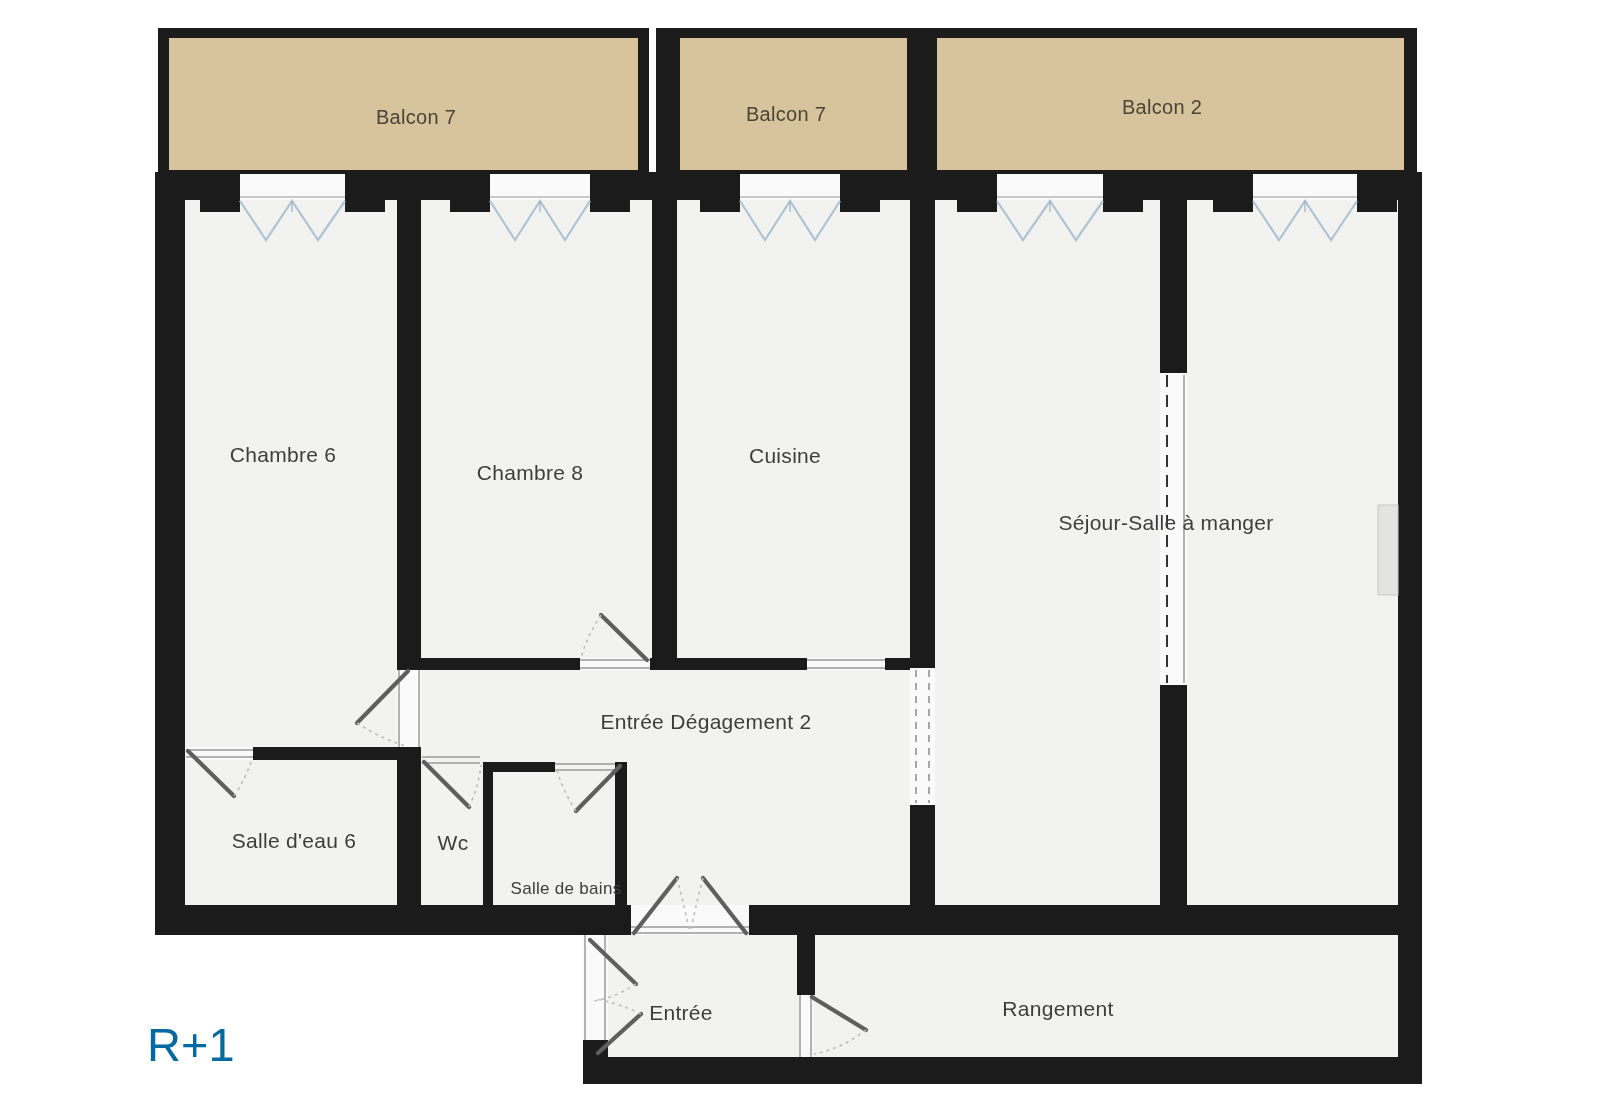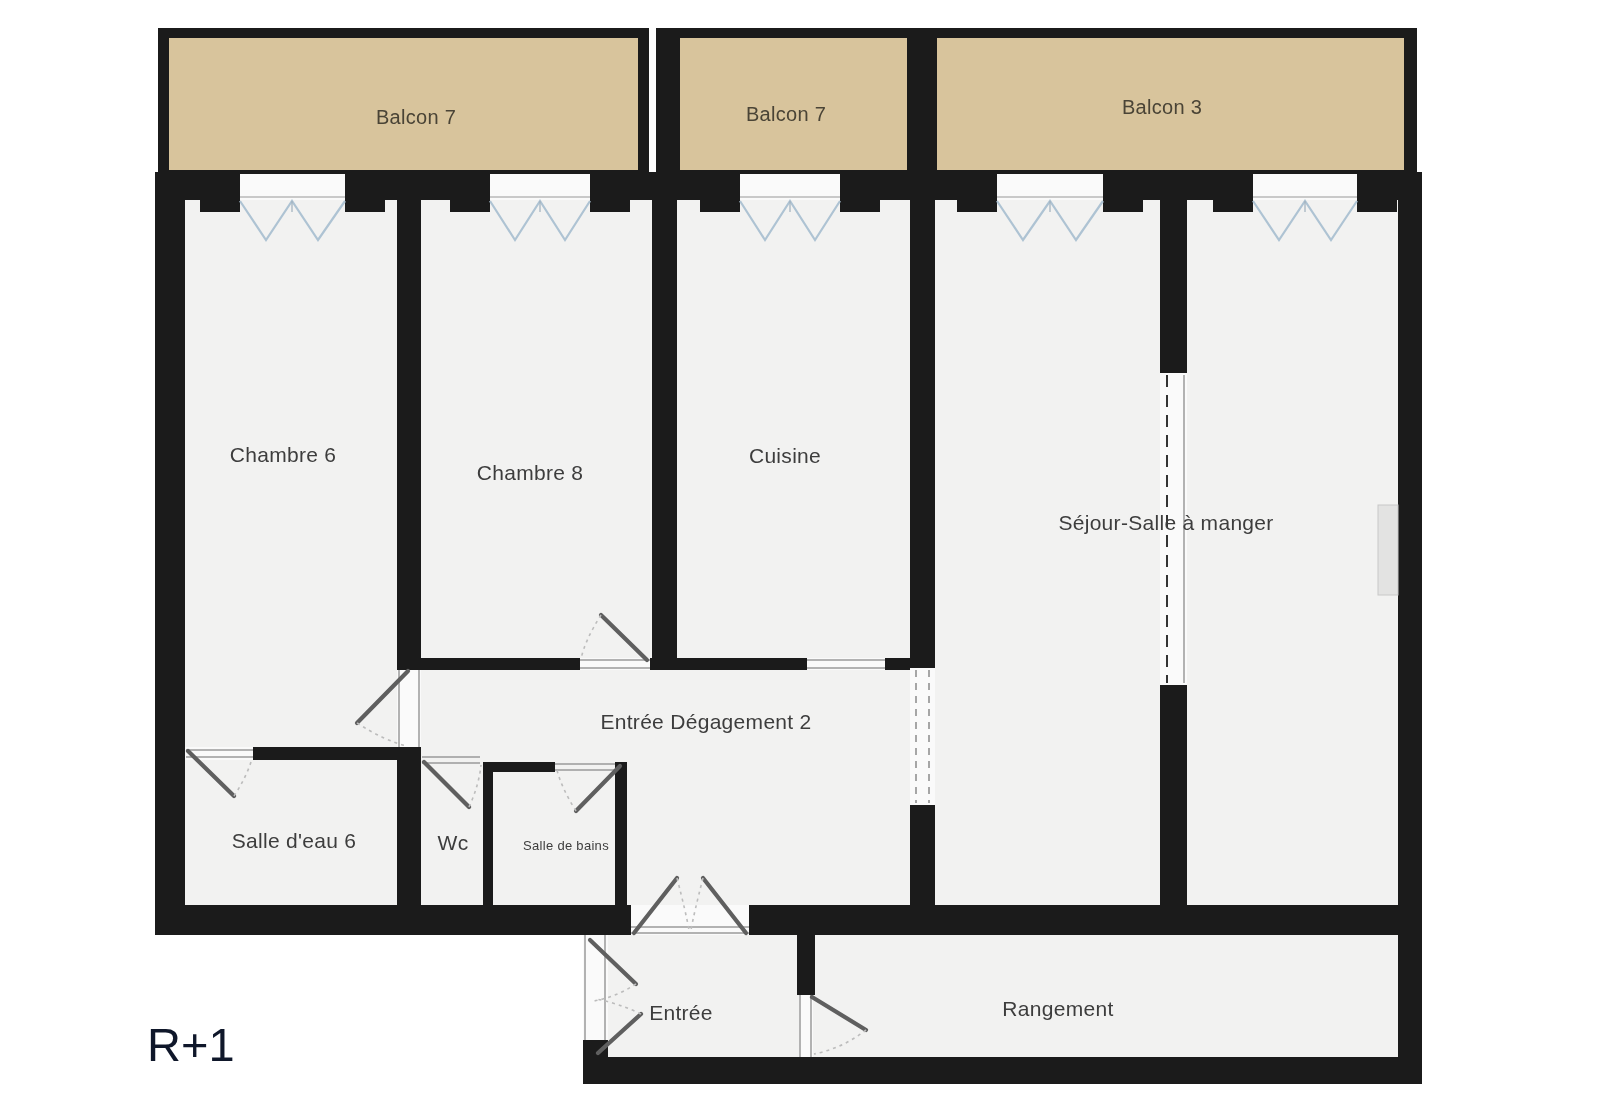--- a/index.html
+++ b/index.html
@@ -27,25 +27,25 @@
   .radiator{fill:#e3e3e2;stroke:#c8c8c8;stroke-width:1;}
   .label{
     position:absolute;
     transform:translate(-50%,-50%);
     color:var(--label,#3d3d3d);
     font-size:21px;
     white-space:nowrap;
     letter-spacing:.3px;
   }
   .lbl-balcony{font-size:20px;color:#4a4436;}
-  .lbl-small{font-size:13px;}
+  .lbl-small{font-size:17px;margin-top:44px;}
   .floor-label{
     position:absolute;
     transform:translate(0,-50%);
-    color:#0f172a;
+    color:#0369a1;
     font-size:47px;
     white-space:nowrap;
   }
 </style>
 </head>
 <body>
 
 <div class="stage">
 
   <svg class="plan-svg" width="1600" height="1115" viewBox="0 0 1600 1115">
@@ -191,21 +191,21 @@
       <path class="win" d="M997,201 L1023,240 L1050,201 L1076,240 L1103,201"></path>
       <path class="win" d="M1253,201 L1279,240 L1305,201 L1331,240 L1357,201"></path>
       <path class="win-tick" d="M292,201 L292,212 M540,201 L540,212 M790,201 L790,212 M1050,201 L1050,212 M1305,201 L1305,212"></path>
     </g>
 
     <rect class="radiator" x="1378" y="505" width="20" height="90"></rect>
   </svg>
 
   <div class="label lbl-balcony" style="left:416px;top:117px">Balcon 7</div>
   <div class="label lbl-balcony" style="left:786px;top:114px">Balcon 7</div>
-  <div class="label lbl-balcony" style="left:1162px;top:107px">Balcon 3</div>
+  <div class="label lbl-balcony" style="left:1162px;top:107px">Balcon 2</div>
 
   <div class="label" style="left:283px;top:455px">Chambre 6</div>
   <div class="label" style="left:530px;top:473px">Chambre 8</div>
   <div class="label" style="left:785px;top:456px">Cuisine</div>
   <div class="label" style="left:1166px;top:523px">Séjour-Salle à manger</div>
   <div class="label" style="left:706px;top:722px">Entrée Dégagement 2</div>
   <div class="label" style="left:294px;top:841px">Salle d'eau 6</div>
   <div class="label" style="left:453px;top:843px">Wc</div>
   <div class="label lbl-small" style="left:566px;top:845px">Salle de bains</div>
   <div class="label" style="left:681px;top:1013px">Entrée</div>

